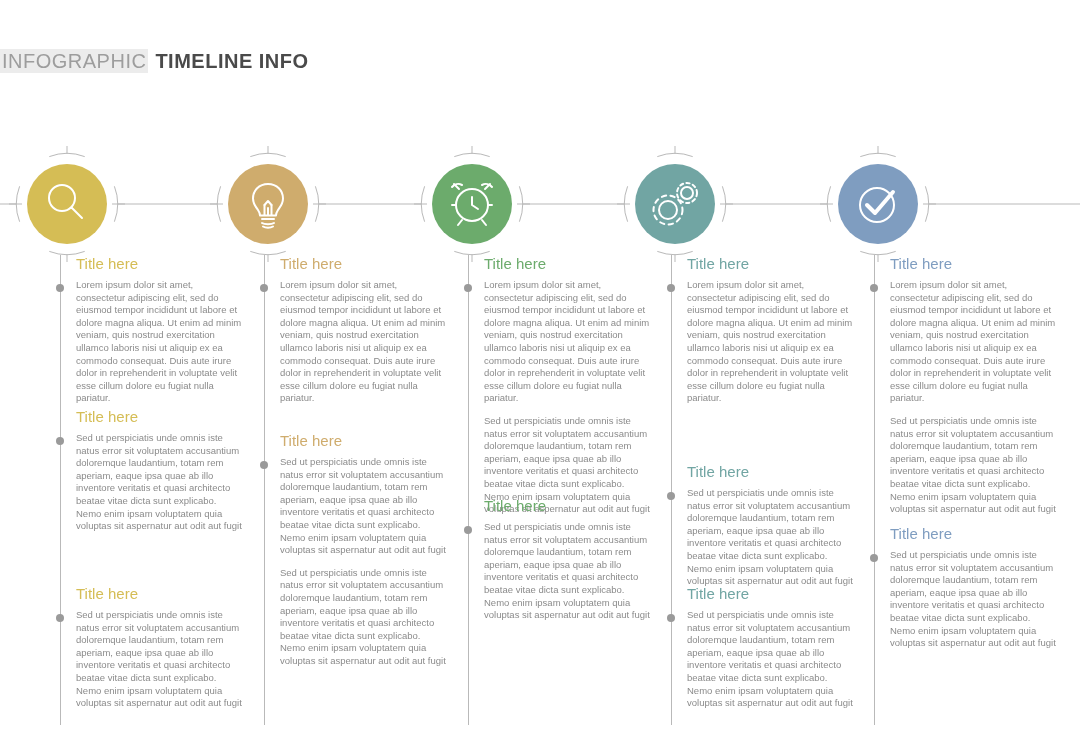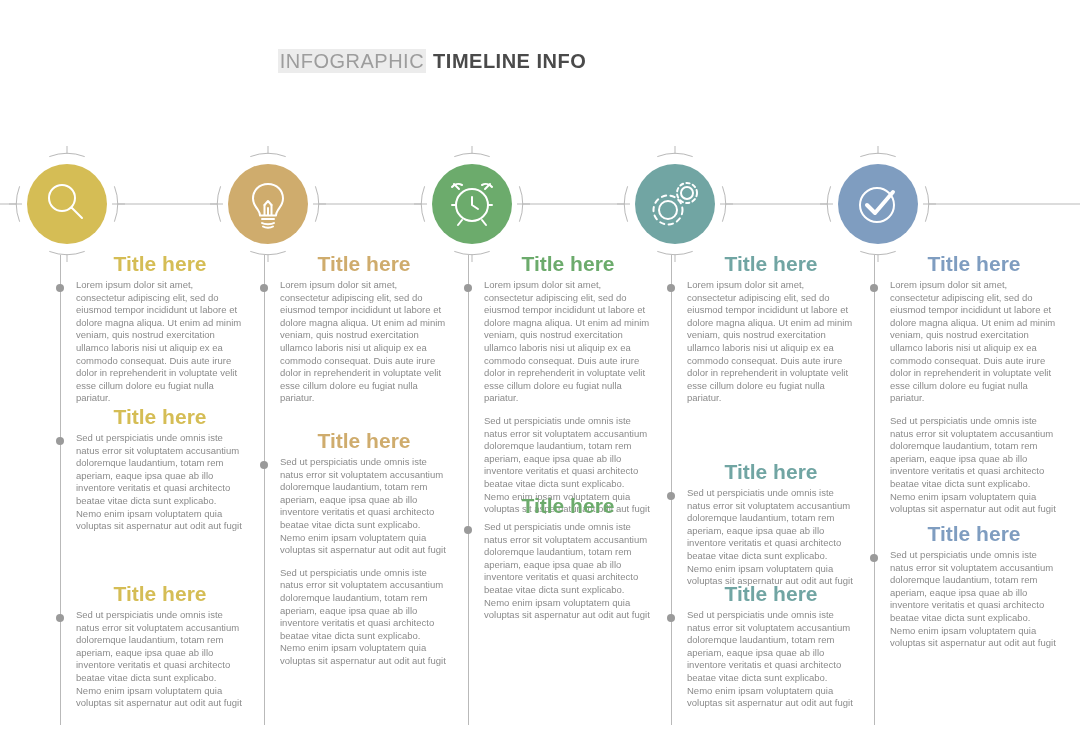--- a/index.html
+++ b/index.html
@@ -9,21 +9,20 @@
     background:#ffffff;
     font-family:"Liberation Sans", sans-serif;
     overflow:hidden;
     position:relative;
   }
   .page{position:relative;width:1080px;height:756px;background:#fff;}
 
   
   .header{
     position:absolute;left:0;top:50px;width:864px;
-    text-align:center;
   }
   .header .t-light{
     font-size:20px;letter-spacing:0.5px;color:#9d9d9d;font-weight:400;
     background:#ececec;padding:1px 2px;
   }
   .header .t-bold{
     font-size:20px;letter-spacing:0.5px;color:#4a4a4a;font-weight:bold;
     margin-left:7px;
   }
 
@@ -44,21 +43,21 @@
   }
   .col .vline{
     position:absolute;left:-16px;top:0px;width:1px;height:470px;background:#b9b9b9;
   }
   .block{position:relative;margin:0 0 0 0;}
   .block .dot{
     position:absolute;left:-20px;top:5px;width:8px;height:8px;border-radius:50%;
     background:#9a9a9a;
   }
   .blk-title{
-    font-size:21px;font-weight:700;line-height:18px;margin:0 0 6px 0;text-align:center;
+    font-size:15px;font-weight:400;line-height:18px;margin:0 0 6px 0;
   }
   .blk-body{
     font-size:9.5px;line-height:12.6px;color:#8b8b8b;margin:0;text-align:left;
   }
   .blk-body + .blk-body{margin-top:10px;}
 </style>
 </head>
 <body>
 
 <div class="page">

